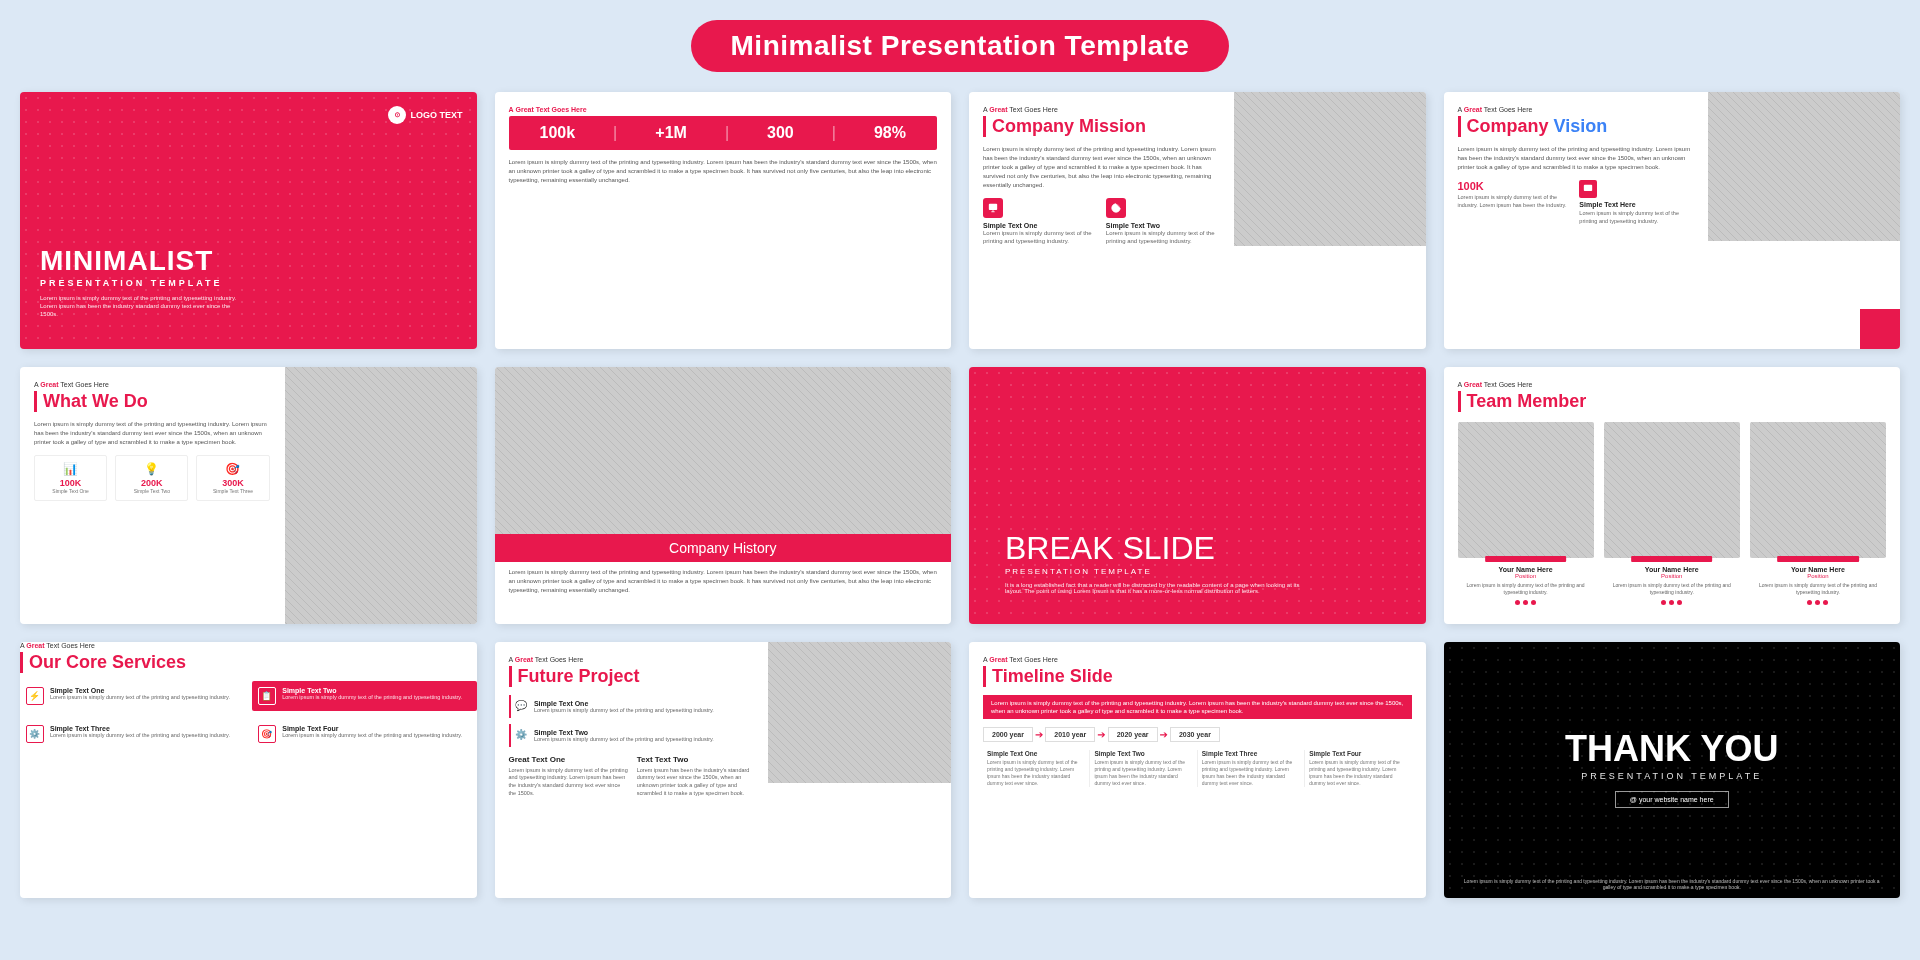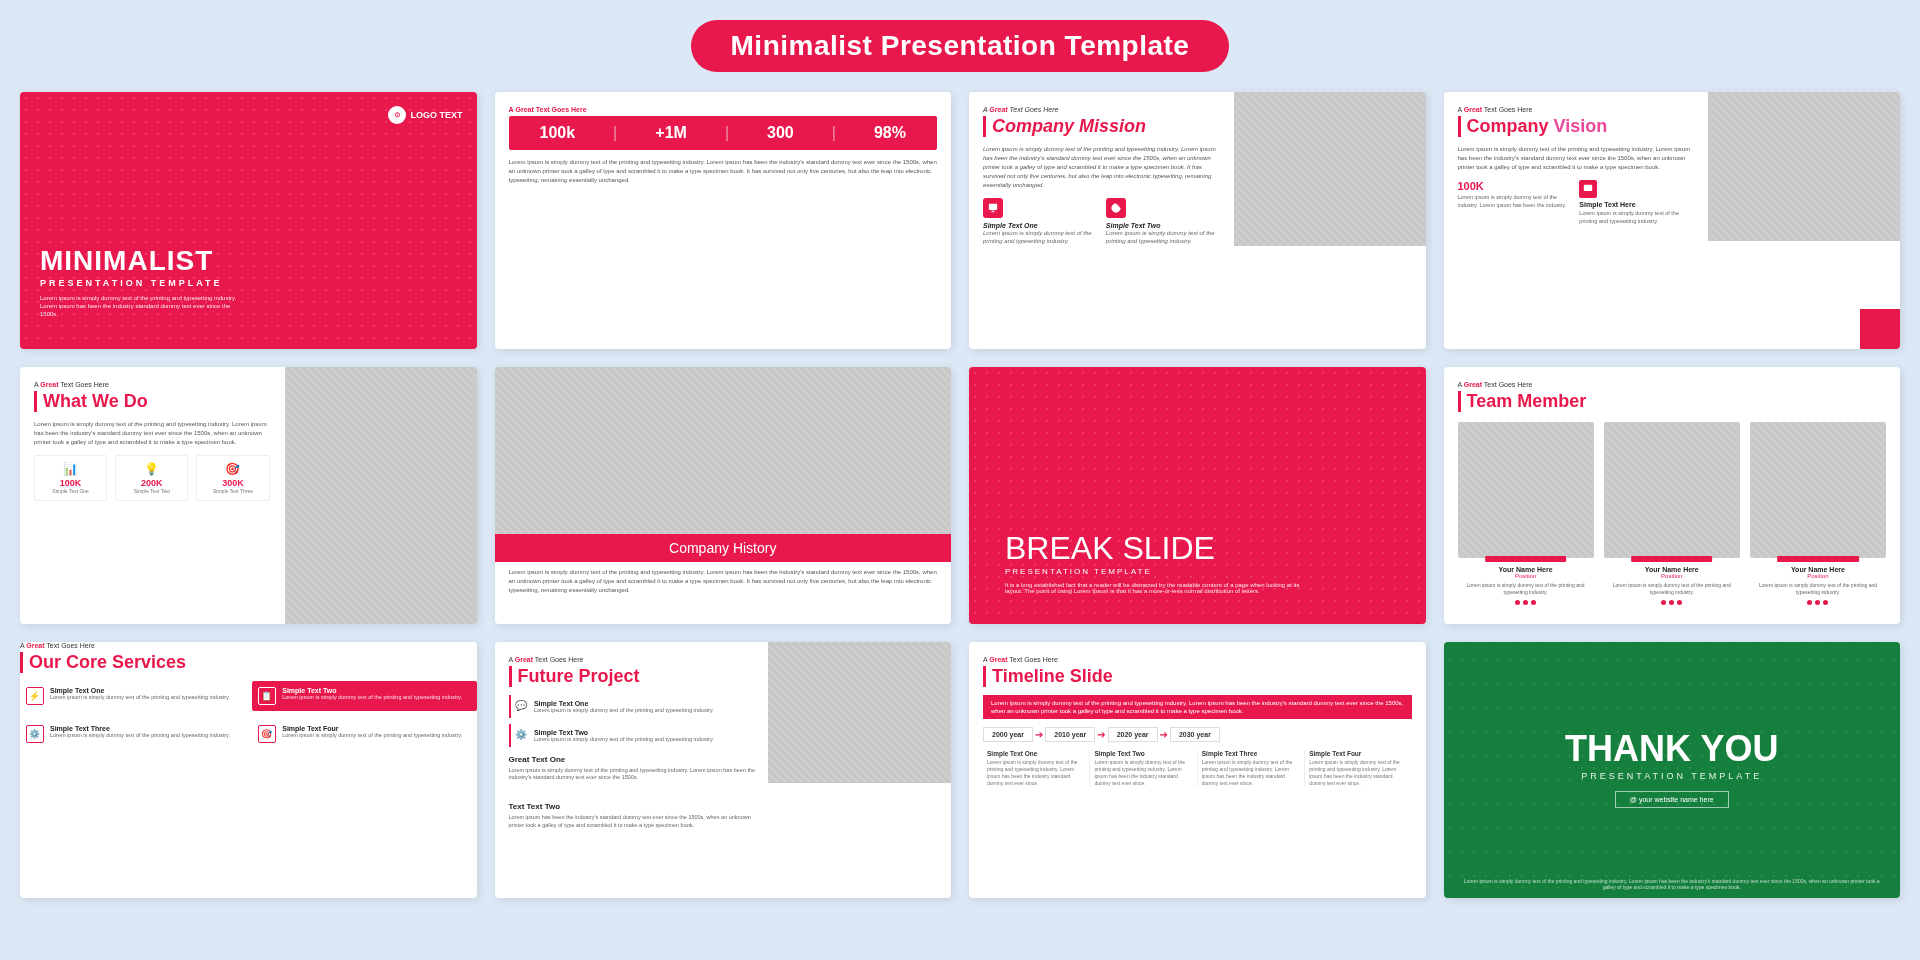--- a/index.html
+++ b/index.html
@@ -160,21 +160,20 @@
       top: 0;
       right: 0;
       width: 42%;
       height: 60%;
       background: #ccc;
       background-image: repeating-linear-gradient(45deg, #bbb 0, #bbb 1px, #ccc 0, #ccc 50%);
       background-size: 8px 8px;
     }
     .slide-3 .content {
       width: 55%;
-      font-style: italic;
     }
     .features-row {
       display: flex;
       gap: 10px;
       margin-top: 8px;
     }
     .feature-item {
       flex: 1;
     }
     .feature-icon {
@@ -403,21 +402,21 @@
       display: flex;
       align-items: flex-start;
       gap: 6px;
       margin-bottom: 6px;
       padding: 5px;
       border-left: 2px solid #e8184d;
     }
     .project-icon { font-size: 10px; color: #e8184d; }
     .project-title { font-size: 7px; font-weight: bold; color: #222; }
     .project-text { font-size: 5.5px; color: #666; }
-    .project-two-col { display: grid; grid-template-columns: 1fr; gap: 20px; margin-top: 8px; }
+    .project-two-col { display: grid; grid-template-columns: 1fr 1fr; gap: 8px; margin-top: 8px; }
     .project-col-title { font-size: 8px; font-weight: bold; color: #222; margin-bottom: 3px; }
     .project-col-text { font-size: 5.5px; color: #666; line-height: 1.4; }
 
     
     .slide-11 { padding: 14px; }
     .timeline-highlight {
       background: #e8184d;
       color: white;
       font-size: 6px;
       padding: 4px 8px;
@@ -453,21 +452,21 @@
       flex: 1;
       padding: 0 4px;
       border-right: 1px solid #eee;
     }
     .timeline-item:last-child { border-right: none; }
     .timeline-item-title { font-size: 6.5px; font-weight: bold; color: #333; }
     .timeline-item-text { font-size: 5px; color: #777; line-height: 1.4; margin-top: 2px; }
 
     
     .slide-12 {
-      background: #15803d;
+      background: #000000;
       padding: 20px;
       display: flex;
       flex-direction: column;
       align-items: center;
       justify-content: center;
       text-align: center;
       position: relative;
     }
     .slide-12 .bg-pattern {
       position: absolute;
@@ -618,21 +617,21 @@
 
   <div class="slide slide-4">
     <div class="image-placeholder-top-right"></div>
     <div class="red-accent"></div>
     <div class="content">
       <div class="slide-header-small">A <span>Great</span> Text Goes Here</div>
       <div class="slide-title-line">
         <div class="red-bar"></div>
         <div class="slide-main-title">
           <span>Company </span>
-          <span style="color:#ec4899">Vision</span>
+          <span style="color:#3b82f6">Vision</span>
         </div>
       </div>
       <div class="slide-body-text">Lorem ipsum is simply dummy text of the printing and typesetting industry. Lorem ipsum has been the industry's standard dummy text ever since the 1500s, when an unknown printer took a galley of type and scrambled it to make a type specimen book.</div>
       <div class="vision-features">
         <div class="vision-feature">
           <div class="vision-stat">100K</div>
           <div class="vision-feature-body">Lorem ipsum is simply dummy text of the industry. Lorem ipsum has been the industry.</div>
         </div>
         <div class="vision-feature">
           <div class="vision-feature-icon">

